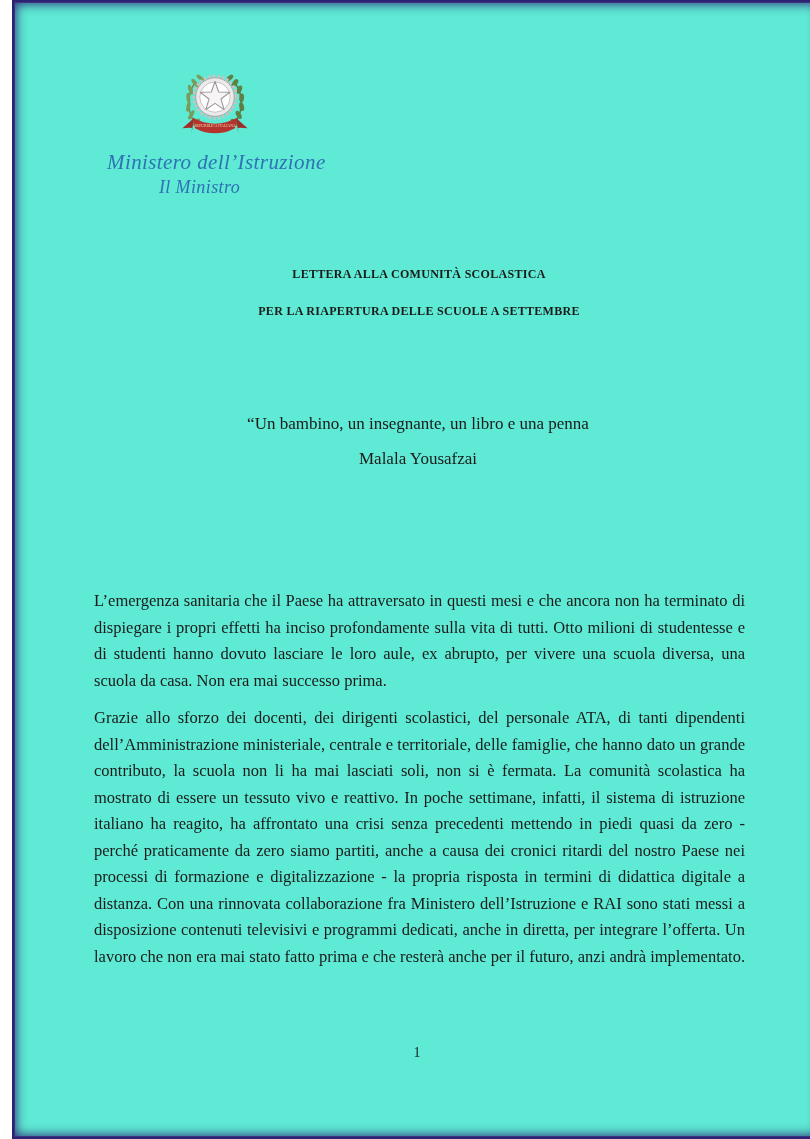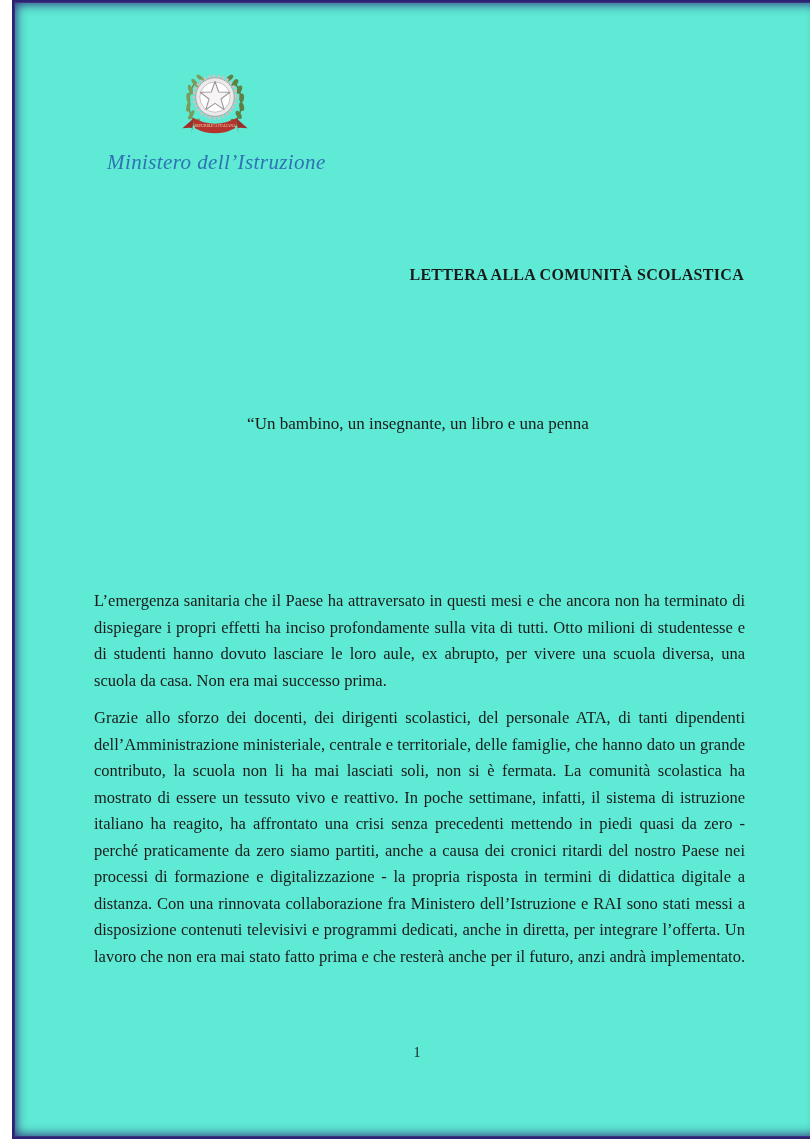--- a/index.html
+++ b/index.html
@@ -55,23 +55,23 @@
     color: #2f72b4;
     letter-spacing: 0.4px;
   }
 
   
   .letter-title {
     position: absolute;
     top: 256px;
     left: 82px;
     right: 78px;
-    text-align: right;
+    text-align: center;
     font-weight: bold;
-    font-size: 16px;
+    font-size: 12px;
     line-height: 37px;
     letter-spacing: 0.3px;
   }
 
   
   .quote-block {
     position: absolute;
     top: 406px;
     left: 82px;
     right: 80px;
@@ -152,28 +152,31 @@
       <polygon points="50,23 55,37.1 70,37.5 58.1,46.6 62.3,61 50,52.5 37.7,61 41.9,46.6 30,37.5 45,37.1" fill="#f6f4f4" stroke="#9c9696" stroke-width="1.4" stroke-linejoin="round"></polygon>
 
       <g>
         <path d="M22,72 L6,86 L20,85 L18,93 Z" fill="#9e2d29"></path>
         <path d="M78,72 L94,86 L80,85 L82,93 Z" fill="#9e2d29"></path>
         <path d="M20,72 Q50,88 80,72 L77,86 Q50,100 23,86 Z" fill="#b5332e"></path>
         <text x="50" y="84" text-anchor="middle" font-size="5" fill="#ecd9a8" font-family="Liberation Serif, serif">REPUBBLICA ITALIANA</text>
       </g>
     </svg>
     <div class="ministry-name">Ministero dell’Istruzione</div>
+    <div class="minister-office">Il Ministro</div>
   </div>
 
   <div class="letter-title">
     <div>LETTERA ALLA COMUNITÀ SCOLASTICA</div>
+    <div>PER LA RIAPERTURA DELLE SCUOLE A SETTEMBRE</div>
   </div>
 
   <div class="quote-block">
     <div>“Un bambino, un insegnante, un libro e una penna</div>
+    <div>Malala Yousafzai</div>
   </div>
 
   <div class="body-text">
     <p><span>L’emergenza sanitaria che il Paese ha attraversato in questi mesi e che ancora non ha terminato di dispiegare i propri effetti ha inciso profondamente sulla vita di tutti. Otto milioni di studentesse e di studenti hanno dovuto lasciare le loro aule, </span><span class="italic-inline">ex abrupto,</span><span> per vivere una scuola diversa, una scuola da casa. Non era mai successo prima.</span></p>
     <p>Grazie allo sforzo dei docenti, dei dirigenti scolastici, del personale ATA, di tanti dipendenti dell’Amministrazione ministeriale, centrale e territoriale, delle famiglie, che hanno dato un grande contributo, la scuola non li ha mai lasciati soli, non si è fermata. La comunità scolastica ha mostrato di essere un tessuto vivo e reattivo. In poche settimane, infatti, il sistema di istruzione italiano ha reagito, ha affrontato una crisi senza precedenti mettendo in piedi quasi da zero - perché praticamente da zero siamo partiti, anche a causa dei cronici ritardi del nostro Paese nei processi di formazione e digitalizzazione - la propria risposta in termini di didattica digitale a distanza. Con una rinnovata collaborazione fra Ministero dell’Istruzione e RAI sono stati messi a disposizione contenuti televisivi e programmi dedicati, anche in diretta, per integrare l’offerta. Un lavoro che non era mai stato fatto prima e che resterà anche per il futuro, anzi andrà implementato.</p>
   </div>
 
   <div class="page-footer">1</div>
 
 </div>

